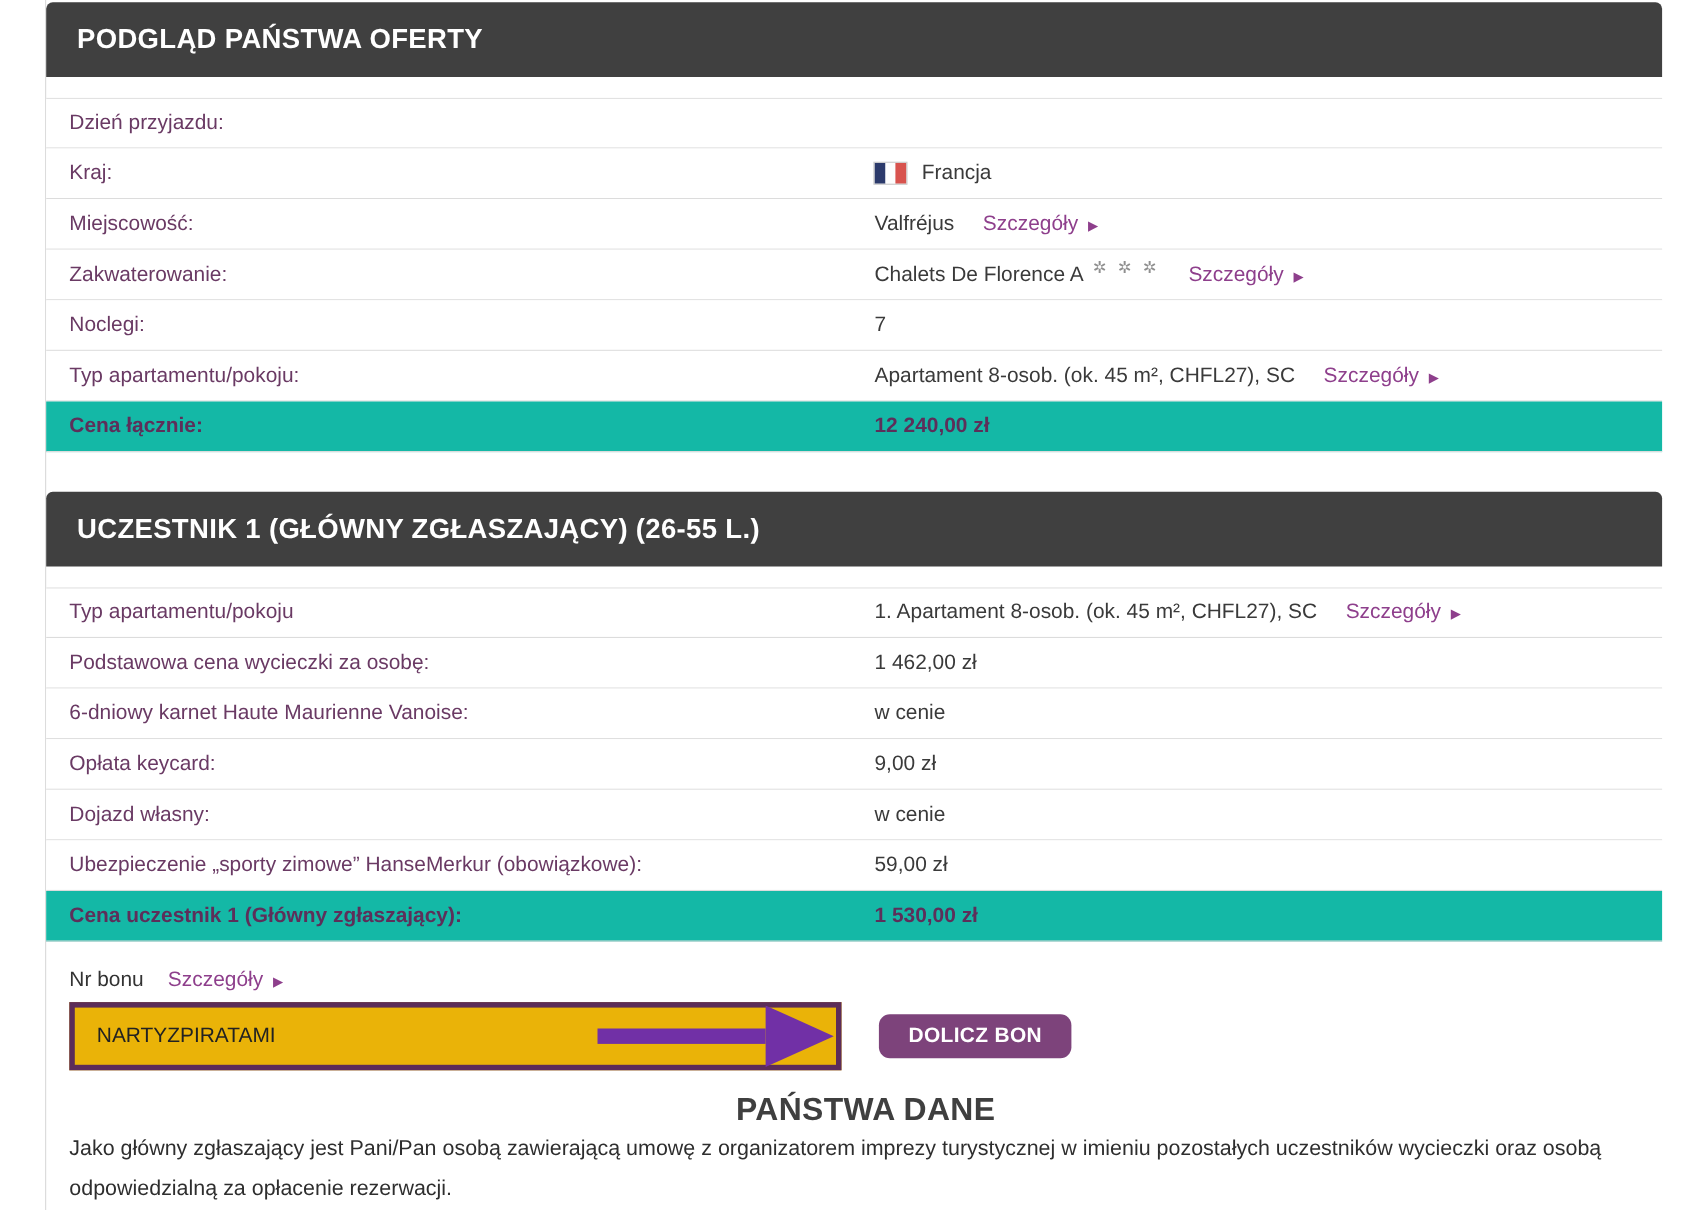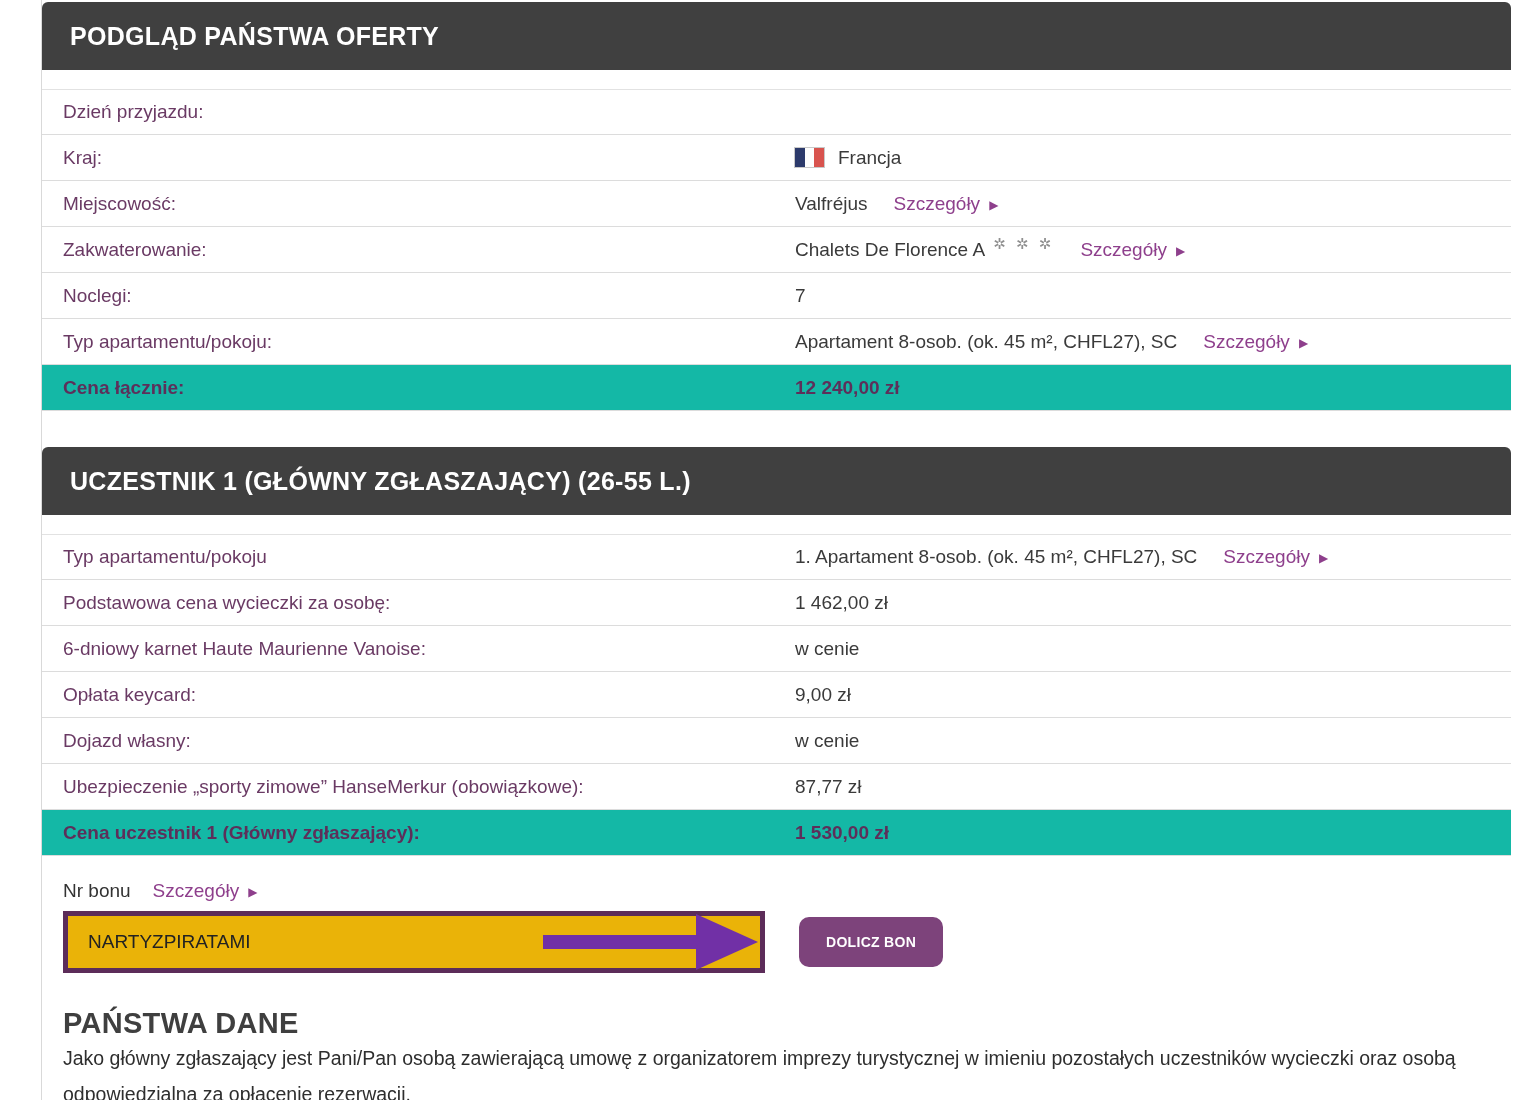--- a/index.html
+++ b/index.html
@@ -89,32 +89,33 @@
     font-size: 19px; color: #222222;
     padding-left: 20px;
   }
   .arrow-annotation {
     position: absolute; right: 2px; top: 50%;
     transform: translateY(-50%);
     line-height: 0; pointer-events: none;
   }
   .voucher-button {
     margin-left: 34px;
-    height: 50px; padding: 0 27px;
+    height: 40px; padding: 0 27px;
     background: #7d437b; color: #ffffff;
     border: none; border-radius: 10px;
     font-family: "Liberation Sans", sans-serif;
-    font-size: 14px; font-weight: bold;
+    font-size: 19px; font-weight: bold;
     letter-spacing: 0.3px;
     cursor: pointer;
   }
   .your-data-title {
-    margin-top: 34px; margin-left: 21px;
+    margin-top: 20px; margin-left: 21px;
     font-size: 29px; font-weight: bold; color: #3f3f3f;
     letter-spacing: 0.3px;
+    text-align: center;
   }
   .your-data-paragraph {
     margin-left: 21px;
     width: 1440px;
     font-size: 19.5px; color: #2e2e2e;
     line-height: 1.85;
   }
 </style>
 </head>
 <body>
@@ -242,21 +243,21 @@
         <div class="row">
           <div class="cell-label">Dojazd własny:</div>
           <div class="cell-value">
             <span>w cenie</span>
           </div>
         </div>
 
         <div class="row">
           <div class="cell-label">Ubezpieczenie „sporty zimowe” HanseMerkur (obowiązkowe):</div>
           <div class="cell-value">
-            <span>87,77 zł</span>
+            <span>59,00 zł</span>
           </div>
         </div>
 
         <div class="row total">
           <div class="cell-label">Cena uczestnik 1 (Główny zgłaszający):</div>
           <div class="cell-value">
             <span>1 530,00 zł</span>
           </div>
         </div>
 

